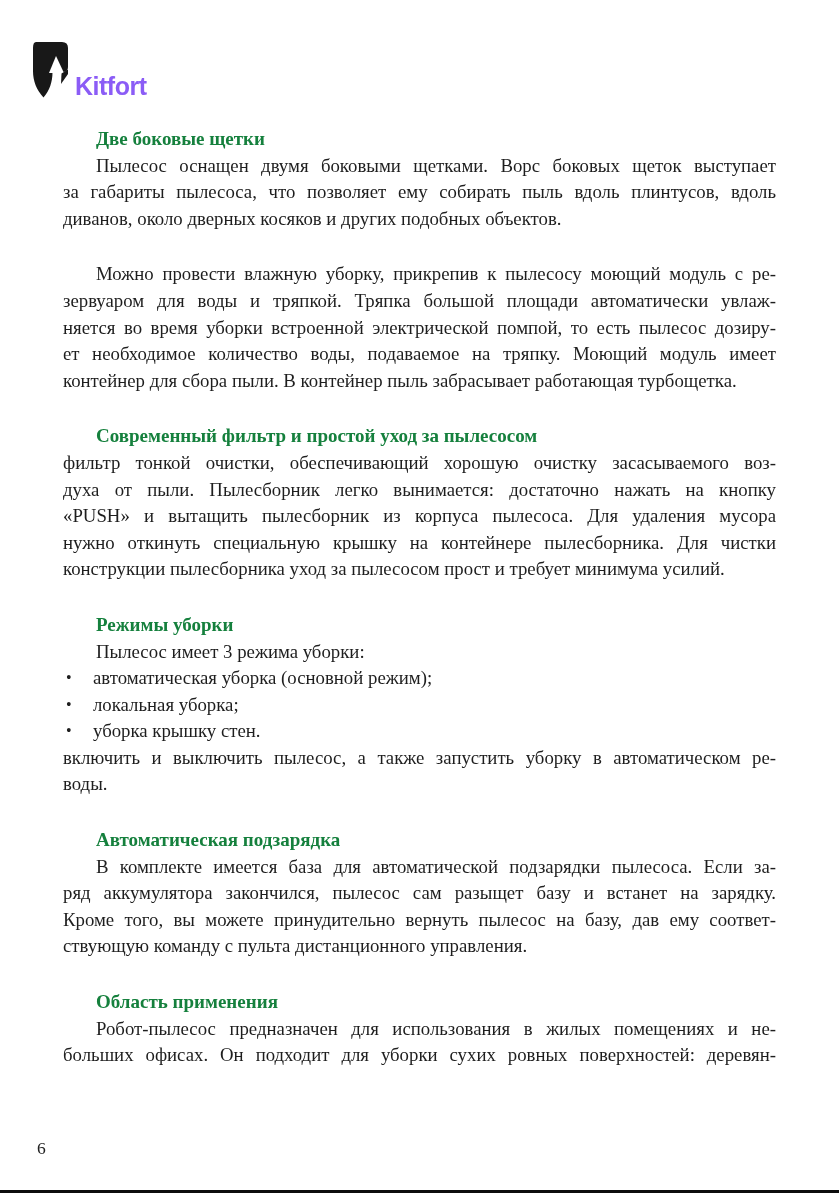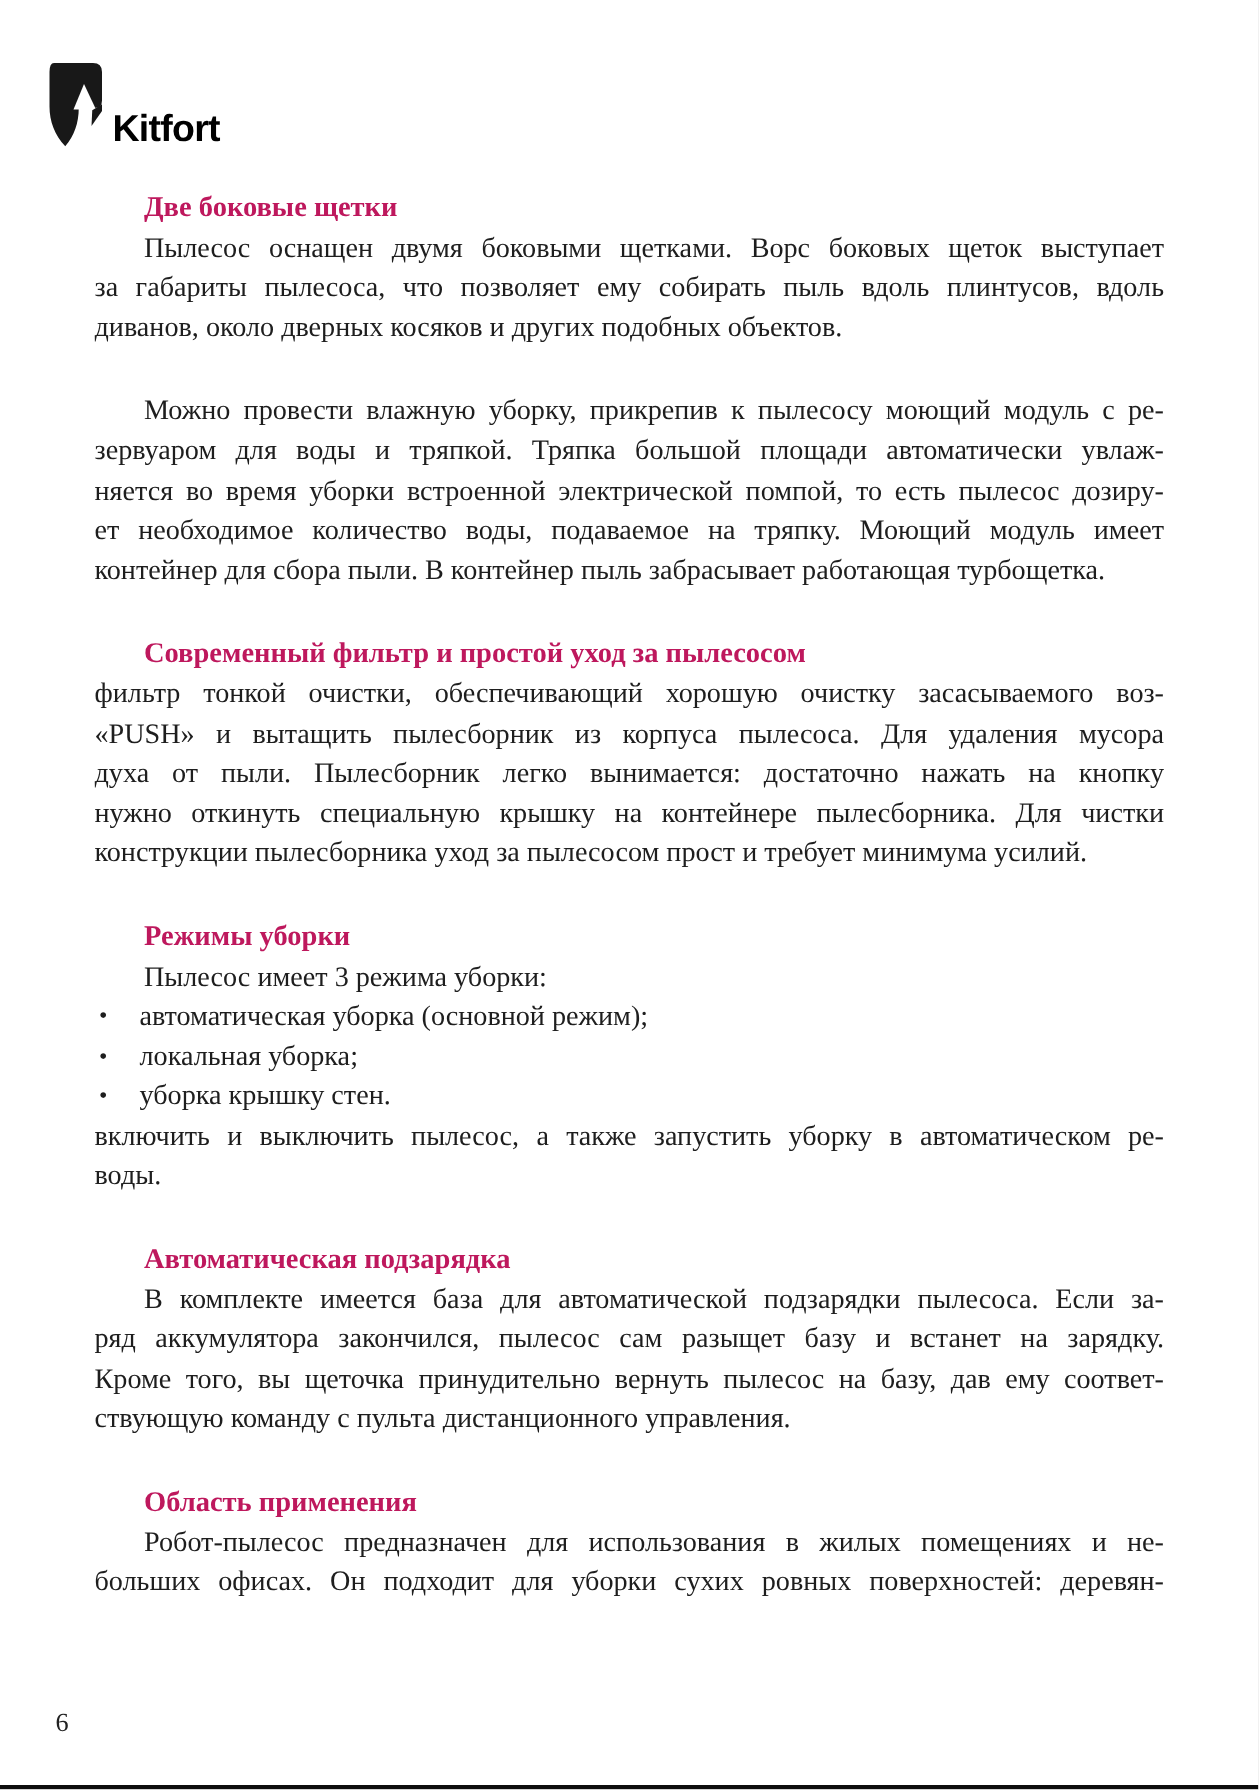--- a/index.html
+++ b/index.html
@@ -21,39 +21,39 @@
     top: 42px;
     display: flex;
     align-items: flex-end;
   }
   .logo svg { display: block; }
   .wordmark {
     font-family: "Liberation Sans", "DejaVu Sans", sans-serif;
     font-weight: 700;
     font-size: 25px;
     letter-spacing: -0.5px;
-    color: #000000;
+    color: #8b5cf6;
     margin-left: 7px;
     margin-bottom: -3px;
   }
   
   .content {
     position: absolute;
     left: 63px;
     top: 126px;
     width: 713px;
     font-size: 18.8px;
     line-height: 26.6px;
   }
   .section { margin-top: 29px; }
   .section:first-child { margin-top: 0; }
   .heading {
     font-size: 19px;
     font-weight: 700;
-    color: #be185d;
+    color: #15803d;
     text-indent: 33px;
     line-height: 26.6px;
   }
   .line {
     line-height: 26.6px;
     height: 26.6px;
     overflow: hidden;
     text-align: justify;
     text-align-last: justify;
     -moz-text-align-last: justify;
@@ -119,22 +119,22 @@
       <section class="section">
         <div class="line first">Можно провести влажную уборку, прикрепив к пылесосу моющий модуль с ре-</div>
         <div class="line">зервуаром для воды и тряпкой. Тряпка большой площади автоматически увлаж-</div>
         <div class="line">няется во время уборки встроенной электрической помпой, то есть пылесос дозиру-</div>
         <div class="line">ет необходимое количество воды, подаваемое на тряпку. Моющий модуль имеет</div>
         <div class="line last">контейнер для сбора пыли. В контейнер пыль забрасывает работающая турбощетка.</div>
       </section>
       <section class="section">
         <h2 class="heading">Современный фильтр и простой уход за пылесосом</h2>
         <div class="line">фильтр тонкой очистки, обеспечивающий хорошую очистку засасываемого воз-</div>
+        <div class="line">духа от пыли. Пылесборник легко вынимается: достаточно нажать на кнопку</div>
         <div class="line">«PUSH» и вытащить пылесборник из корпуса пылесоса. Для удаления мусора</div>
-        <div class="line">духа от пыли. Пылесборник легко вынимается: достаточно нажать на кнопку</div>
         <div class="line">нужно откинуть специальную крышку на контейнере пылесборника. Для чистки</div>
         <div class="line last">конструкции пылесборника уход за пылесосом прост и требует минимума усилий.</div>
       </section>
       <section class="section">
         <h2 class="heading">Режимы уборки</h2>
         <div class="line first last">Пылесос имеет 3 режима уборки:</div>
         <div class="bullet-row">
           <span class="marker">•</span>
           <span class="bullet-text">автоматическая уборка (основной режим);</span>
         </div>
@@ -146,21 +146,21 @@
           <span class="marker">•</span>
           <span class="bullet-text">уборка крышку стен.</span>
         </div>
         <div class="line">включить и выключить пылесос, а также запустить уборку в автоматическом ре-</div>
         <div class="line last">воды.</div>
       </section>
       <section class="section">
         <h2 class="heading">Автоматическая подзарядка</h2>
         <div class="line first">В комплекте имеется база для автоматической подзарядки пылесоса. Если за-</div>
         <div class="line">ряд аккумулятора закончился, пылесос сам разыщет базу и встанет на зарядку.</div>
-        <div class="line">Кроме того, вы щеточка принудительно вернуть пылесос на базу, дав ему соответ-</div>
+        <div class="line">Кроме того, вы можете принудительно вернуть пылесос на базу, дав ему соответ-</div>
         <div class="line last">ствующую команду с пульта дистанционного управления.</div>
       </section>
       <section class="section">
         <h2 class="heading">Область применения</h2>
         <div class="line first">Робот-пылесос предназначен для использования в жилых помещениях и не-</div>
         <div class="line">больших офисах. Он подходит для уборки сухих ровных поверхностей: деревян-</div>
       </section>
     </main>
 
   <div class="page-number">6</div>

